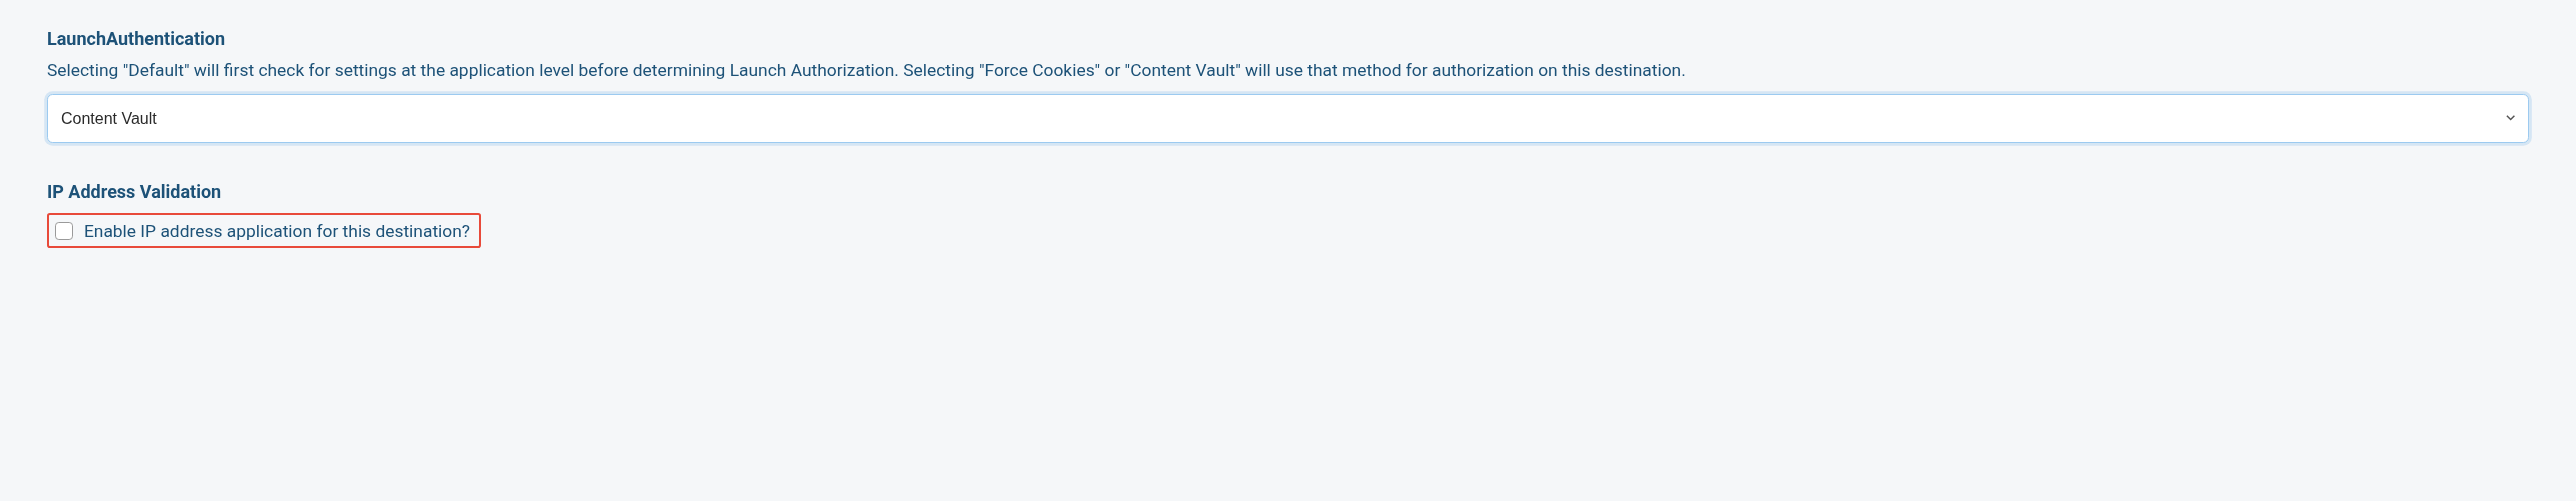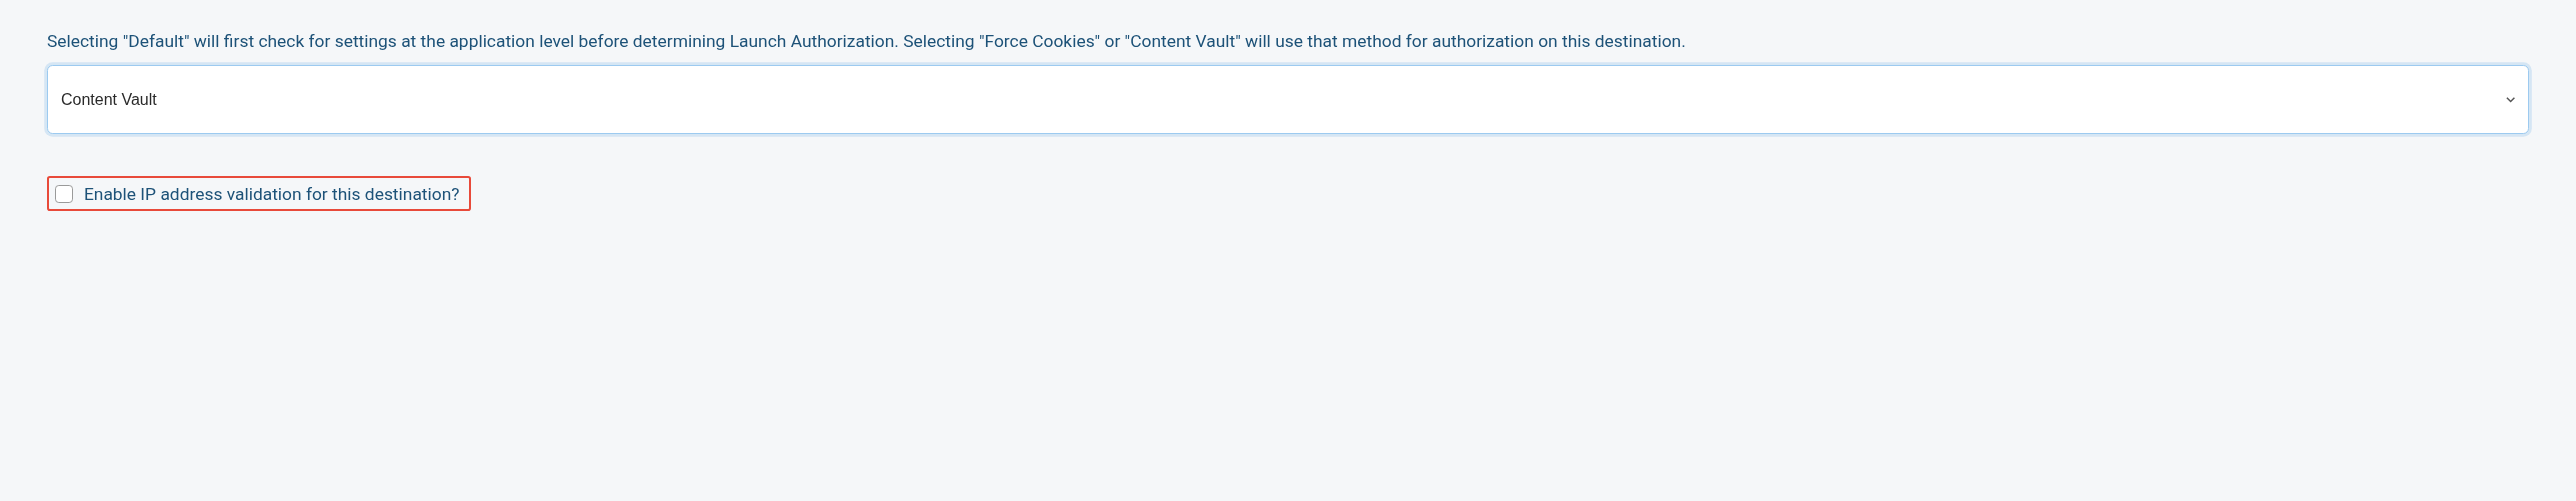--- a/index.html
+++ b/index.html
@@ -33,21 +33,21 @@
       margin-bottom: 11.3px;
     }
     
     .select-wrapper {
       position: relative;
       width: 100%;
     }
     
     .select-control {
       width: 100%;
-      padding: 25px 13px;
+      padding: 15px 13px;
       font-size: 16px;
       color: #2a2a2a;
       background-color: #ffffff;
       border: 0.9px solid #9ccaf0;
       border-radius: 5.6px;
       appearance: none;
       -webkit-appearance: none;
       -moz-appearance: none;
       outline: none;
       box-shadow: 0 0 0 2.8px rgba(120, 180, 230, 0.25);
@@ -87,32 +87,34 @@
     .checkbox-label {
       font-size: 17.4px;
       color: #1d5278;
       cursor: pointer;
     }
   </style>
 </head>
 <body>
 
 <div class="form-section">
+  <div class="section-title">LaunchAuthentication</div>
   <div class="section-description">Selecting "Default" will first check for settings at the application level before determining Launch Authorization. Selecting "Force Cookies" or "Content Vault" will use that method for authorization on this destination.</div>
   <div class="select-wrapper">
     <select class="select-control">
       <option>Content Vault</option>
     </select>
     <span class="select-caret">
       <svg width="11.3" height="11.3" viewBox="0 0 12 12">
         <path d="M2 4 L6 8 L10 4" fill="none" stroke="#555" stroke-width="1.6"></path>
       </svg>
     </span>
   </div>
 </div>
 
 <div class="form-section">
+  <div class="section-title">IP Address Validation</div>
   <div class="checkbox-row">
     <input type="checkbox" class="checkbox-input" id="ip-check" style="">
-    <label class="checkbox-label" for="ip-check">Enable IP address validation for this destination?</label>
+    <label class="checkbox-label" for="ip-check">Enable IP address application for this destination?</label>
   </div>
 </div>
 
 
 </body></html>

